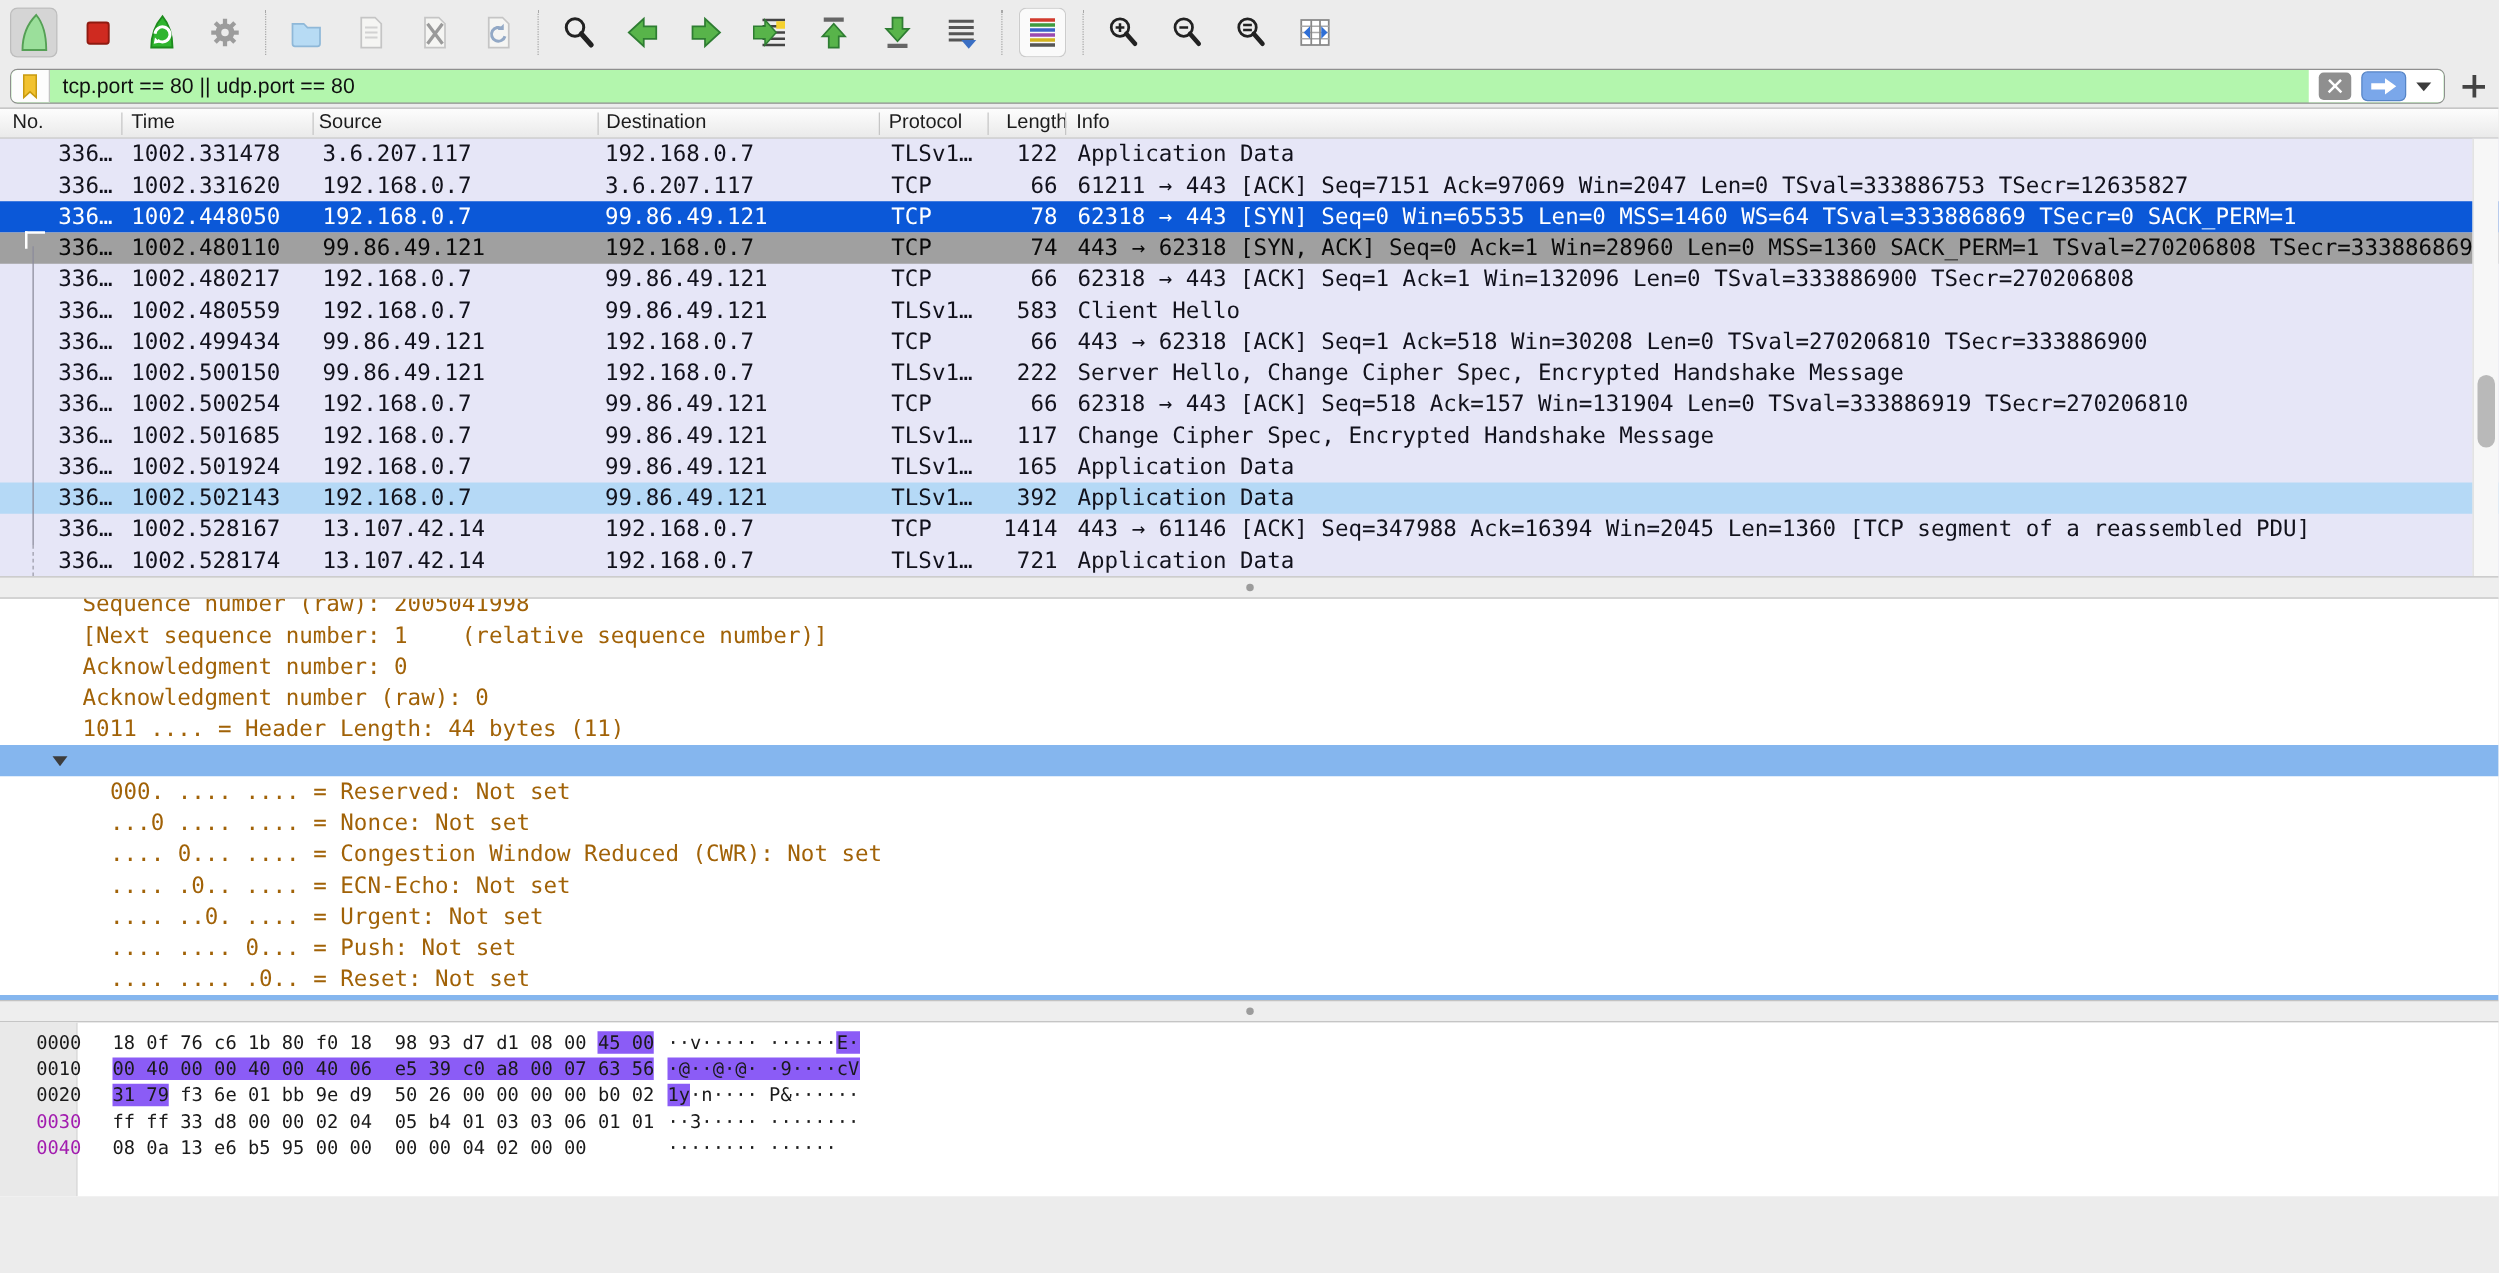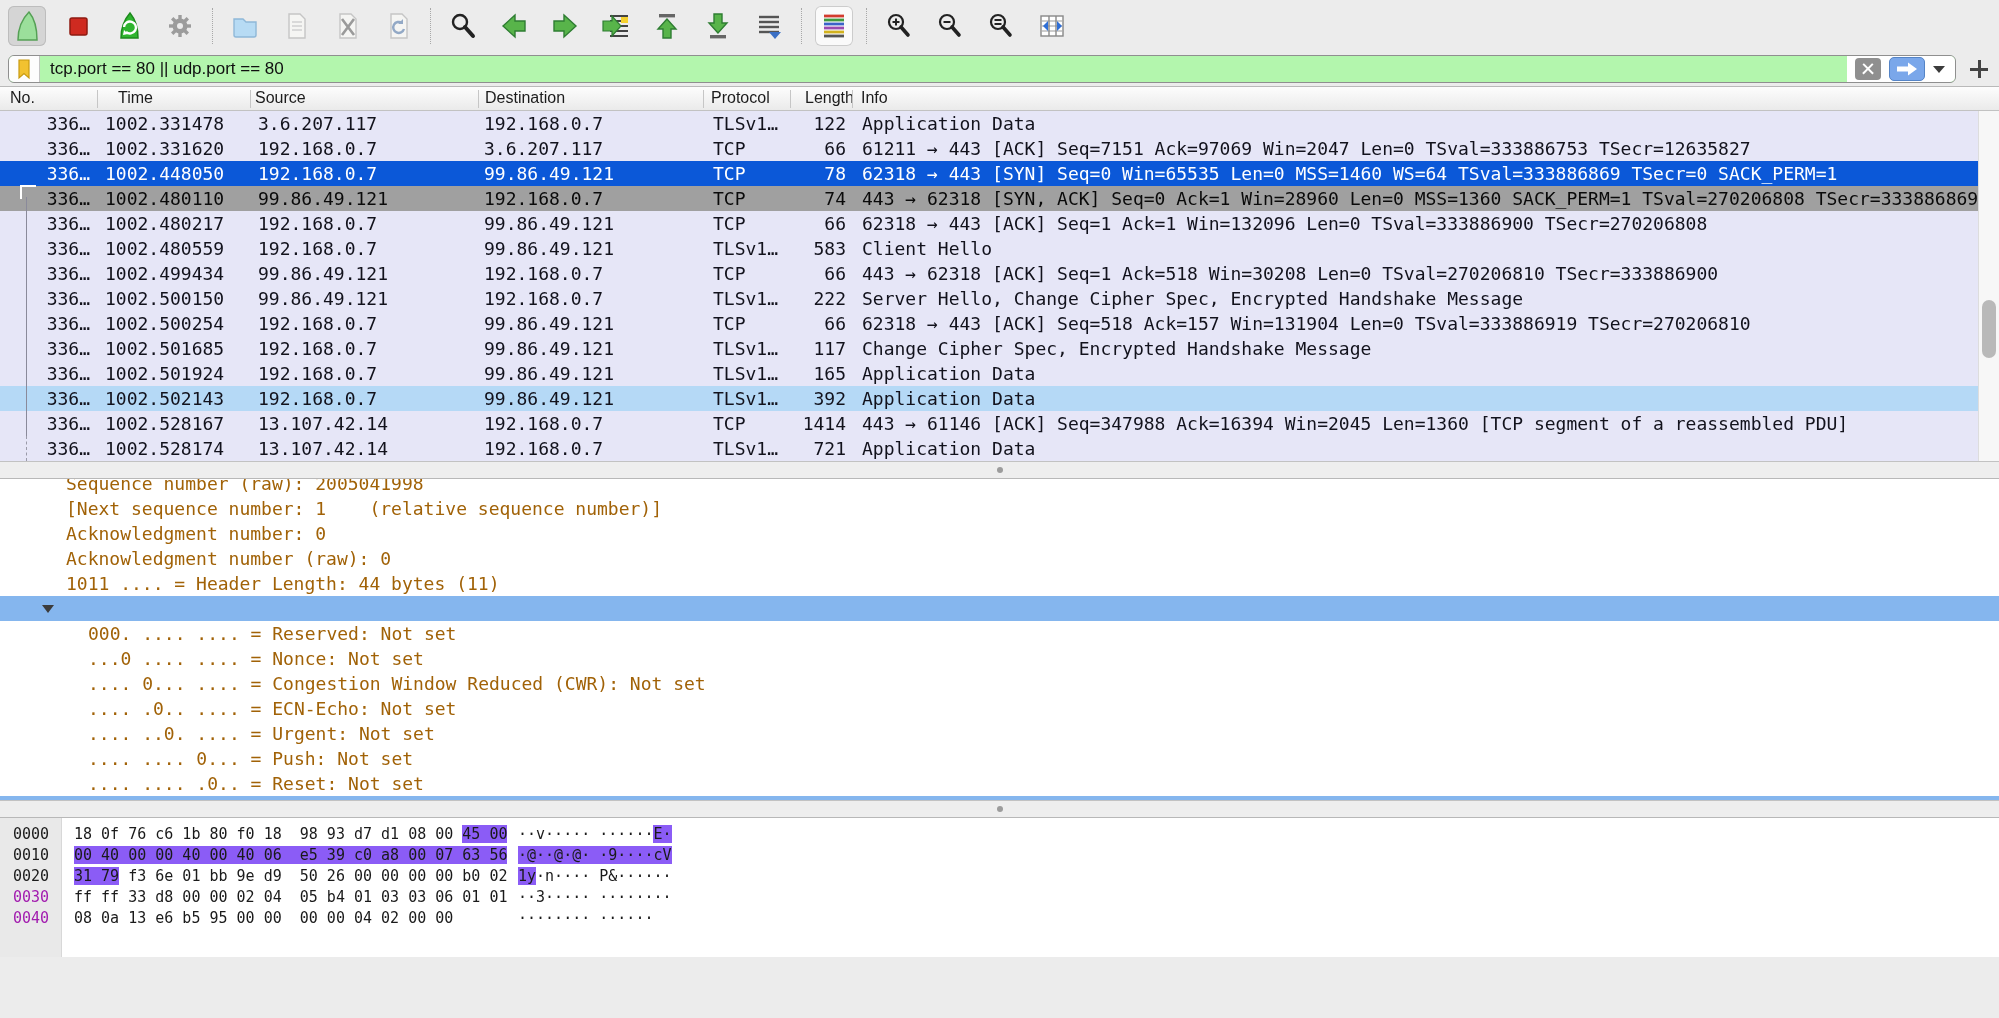--- a/index.html
+++ b/index.html
@@ -87,21 +87,21 @@
             border-left:6px solid transparent;border-right:6px solid transparent;border-top:8px solid #3c3c3c;}
   .tri-right{position:absolute;left:36px;top:6px;width:0;height:0;
              border-top:6px solid transparent;border-bottom:6px solid transparent;border-left:8px solid #8a8a8a;}
 
   
   .hexpane{height:139px;background:#ffffff;position:relative;overflow:hidden;
            font:15px/21px "DejaVu Sans Mono",monospace;color:#1a1a1a;}
   .hgutter{position:absolute;left:0;top:0;width:62px;height:100%;background:#e9e9e9;
            border-right:1px solid #d8d8d8;box-sizing:border-box;}
   .hstack{position:absolute;left:0;top:6px;right:0;}
-  .hrow{height:21px;display:flex;white-space:pre;}
+  .hrow{height:21px;display:flex;white-space:pre;margin-left:16px;}
   .hoff{width:62px;padding-left:13px;box-sizing:border-box;flex:0 0 auto;}
   .hoff.dim{color:#a21caf;}
   .hhex{width:442px;margin-left:12px;flex:0 0 auto;}
   .hascii{margin-left:2px;}
   .hb{background:#8b5cf6;}
 </style>
 </head>
 <body>
 
 <div class="app">
@@ -301,21 +301,21 @@
       </div>
     </div>
     <div class="fplus">
         <i class="h"></i>
         <i class="v"></i>
       </div>
   </div>
 
   <div class="phead">
     <span style="left:10px">No.</span>
-    <span style="left:118px">Time</span>
+    <span style="left:105px">Time</span>
     <span style="left:255px">Source</span>
     <span style="left:485px">Destination</span>
     <span style="left:711px">Protocol</span>
     <span style="left:805px;width:53px">Length</span>
     <span style="left:861px">Info</span>
     <i class="hsep" style="left:97px"></i>
     <i class="hsep" style="left:250px"></i>
     <i class="hsep" style="left:478px"></i>
     <i class="hsep" style="left:703px"></i>
     <i class="hsep" style="left:790px"></i>

